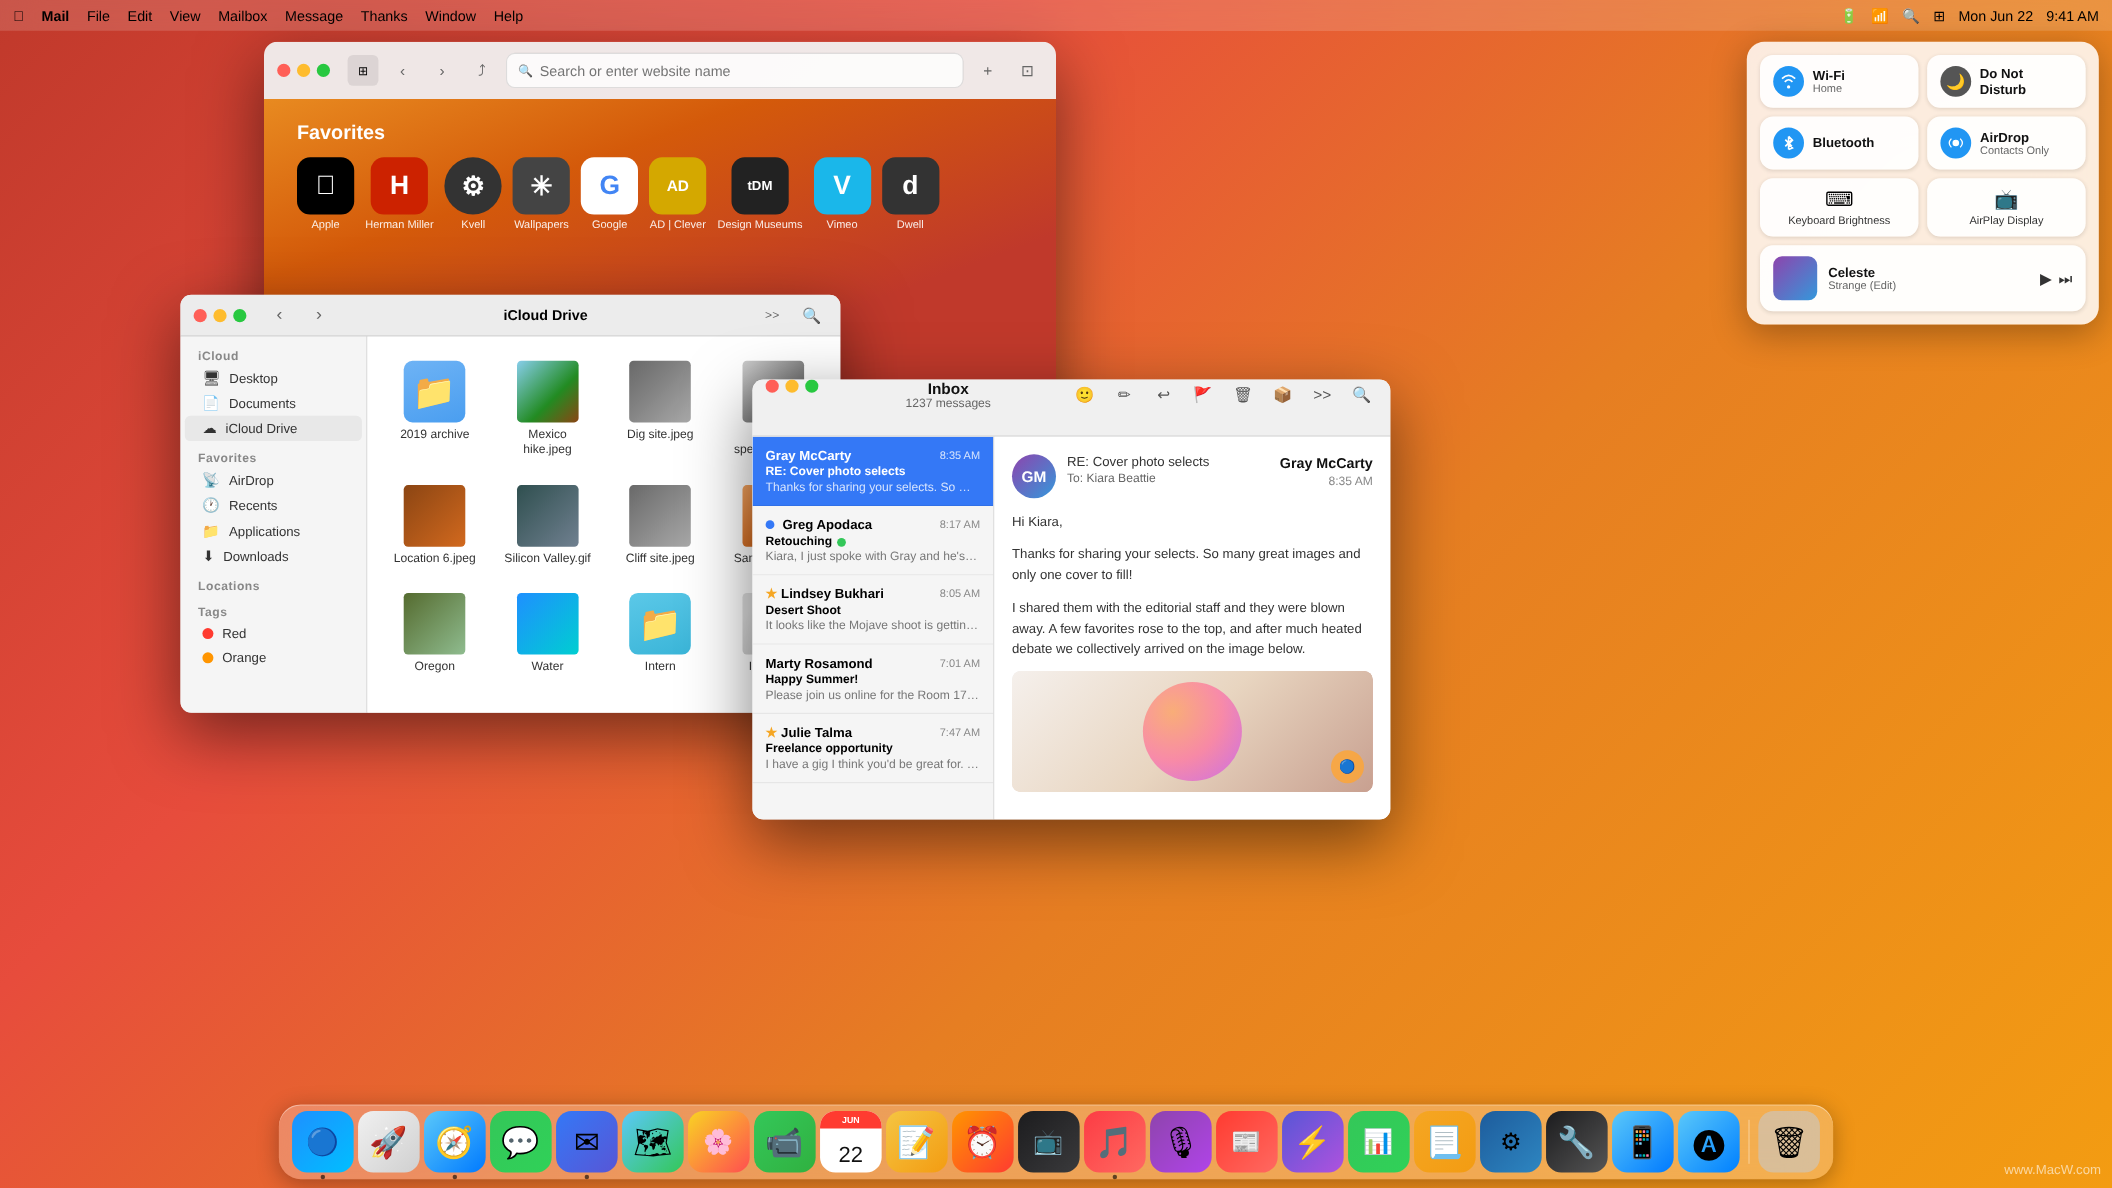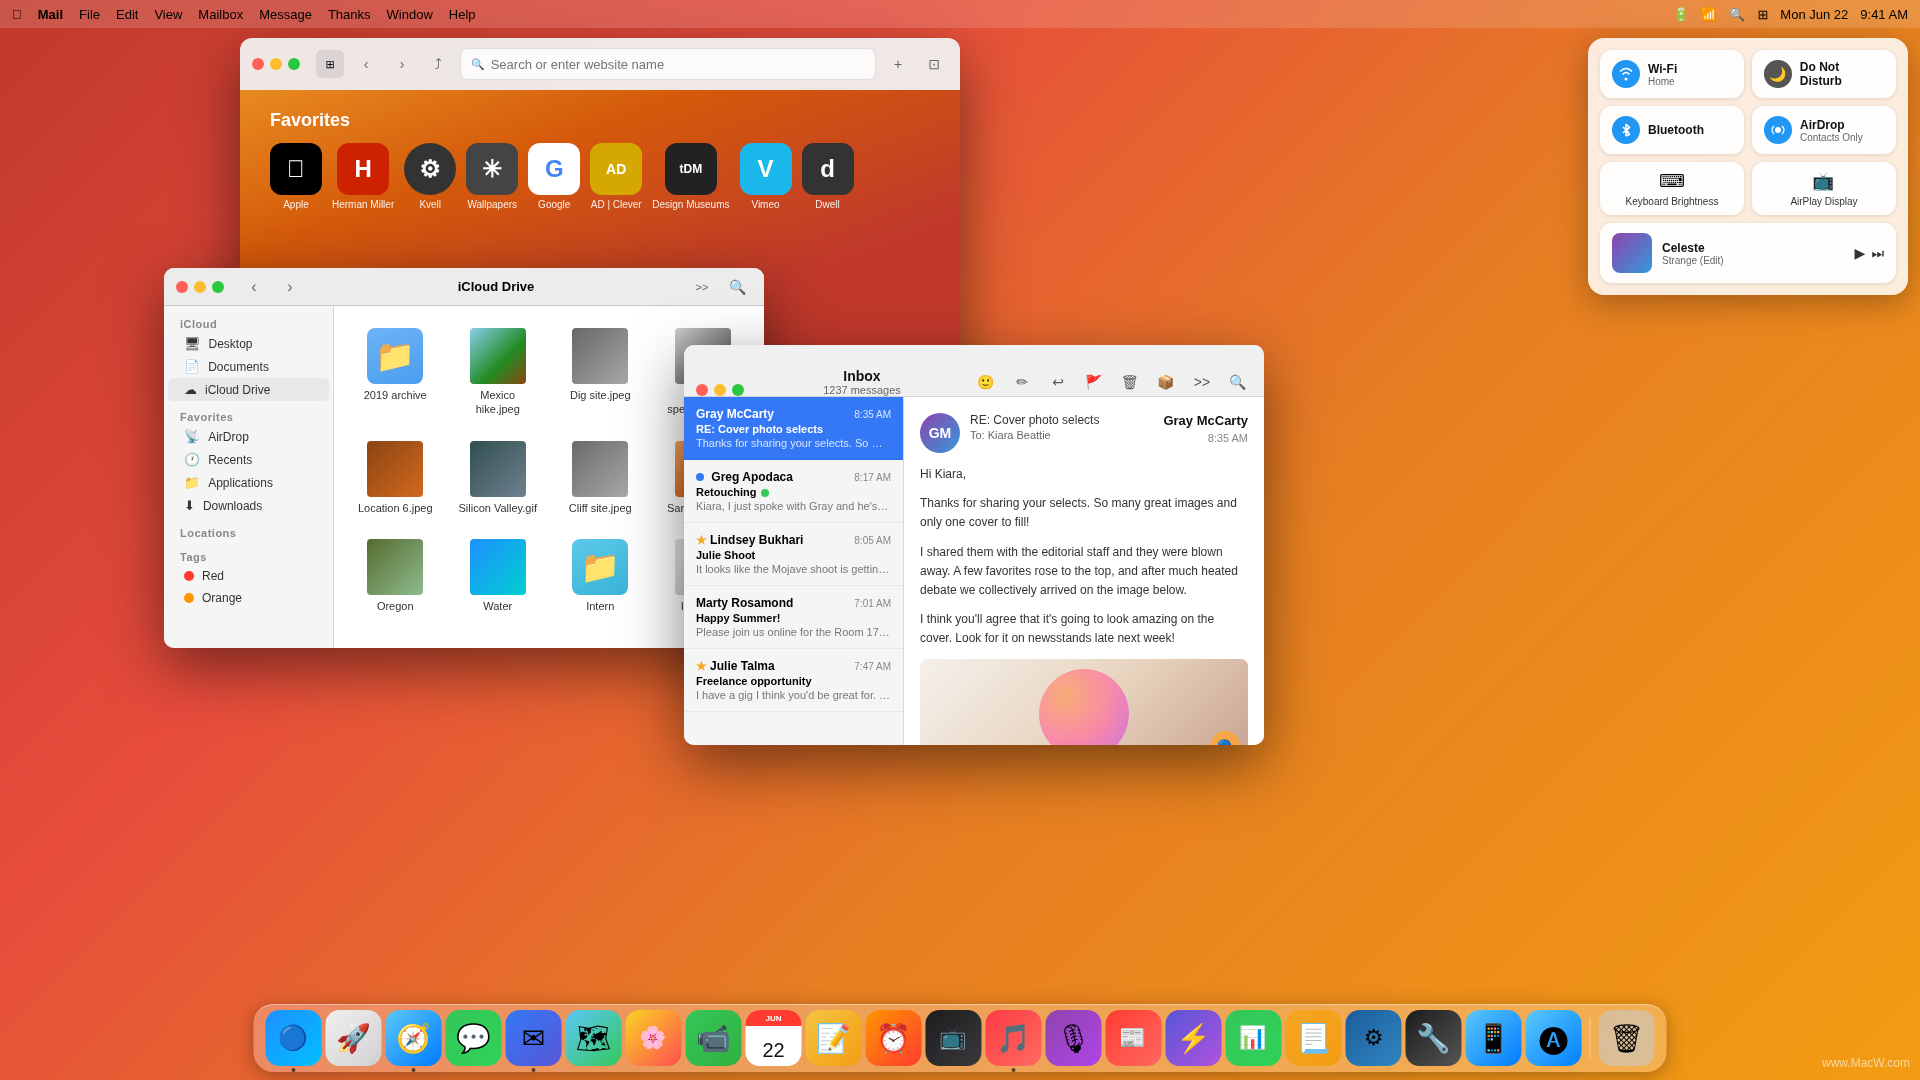--- a/index.html
+++ b/index.html
@@ -289,21 +289,21 @@
       border-radius: 10px;
       overflow: hidden;
       box-shadow: 0 20px 60px rgba(0,0,0,0.5);
       z-index: 30;
       background: #f5f5f5;
     }
     .mail-titlebar {
       height: 52px;
       background: rgba(240,240,240,0.97);
       display: flex;
-      align-items: flex-end;
+      align-items: flex-start;
       padding: 0 12px;
       gap: 8px;
       border-bottom: 1px solid rgba(0,0,0,0.12);
     }
     .mail-title-info {
       flex: 1;
       text-align: center;
     }
     .mail-inbox-title {
       font-size: 14px;
@@ -919,21 +919,21 @@
       </div>
 
       <div class="mail-item">
         <div class="mail-item-header">
           <span class="mail-sender">
             <span style="color:#f5a623;">★ </span>
             <span>Lindsey Bukhari</span>
           </span>
           <span class="mail-time">8:05 AM</span>
         </div>
-        <div class="mail-subject">Julie Shoot</div>
+        <div class="mail-subject">Desert Shoot</div>
         <div class="mail-preview">It looks like the Mojave shoot is getting pushed to late July. It will be scorch...</div>
       </div>
 
       <div class="mail-item">
         <div class="mail-item-header">
           <span class="mail-sender">Marty Rosamond</span>
           <span class="mail-time">7:01 AM</span>
         </div>
         <div class="mail-subject">Happy Summer!</div>
         <div class="mail-preview">Please join us online for the Room 17 party. It's our last chance to get toge...</div>
@@ -960,21 +960,20 @@
         </div>
         <div style="display:flex;flex-direction:column;align-items:flex-end;gap:4px;">
           <span class="mail-detail-from">Gray McCarty</span>
           <span class="mail-detail-time">8:35 AM</span>
         </div>
       </div>
       <div class="mail-detail-body">
         <p>Hi Kiara,</p>
         <p>Thanks for sharing your selects. So many great images and only one cover to fill!</p>
         <p>I shared them with the editorial staff and they were blown away. A few favorites rose to the top, and after much heated debate we collectively arrived on the image below.</p>
-        <p>I think you'll agree that it's going to look amazing on the cover. Look for it on newsstands late next week!</p>
       </div>
       <div class="mail-cover-img">
         <div style="position:absolute;inset:0;background:linear-gradient(135deg, #f5f0ec 0%, #e8d5c0 50%, #c8a090 100%);"></div>
         <div class="cover-art" style="position:relative;z-index:1;"></div>
         <div style="position:absolute;bottom:8px;right:8px;z-index:2;">
           <div style="width:30px;height:30px;border-radius:50%;background:rgba(255,165,50,0.8);display:flex;align-items:center;justify-content:center;font-size:12px;">🔵</div>
         </div>
       </div>
     </div>
   </div>

